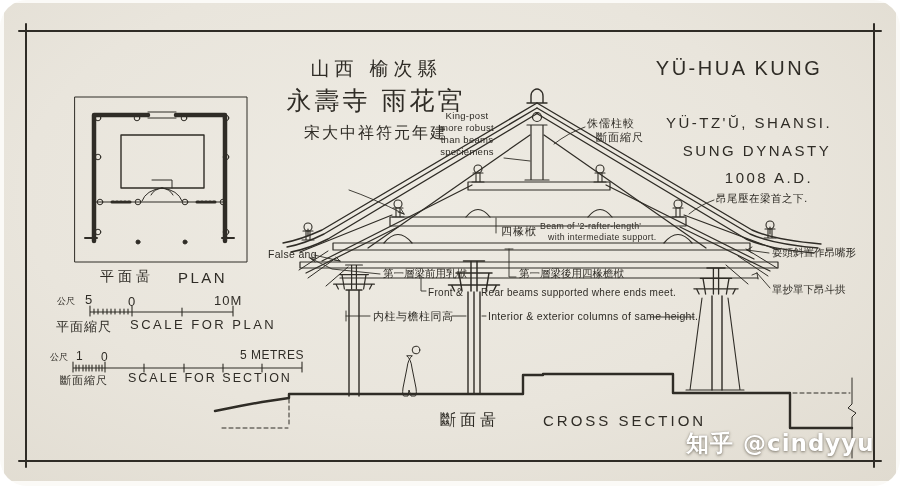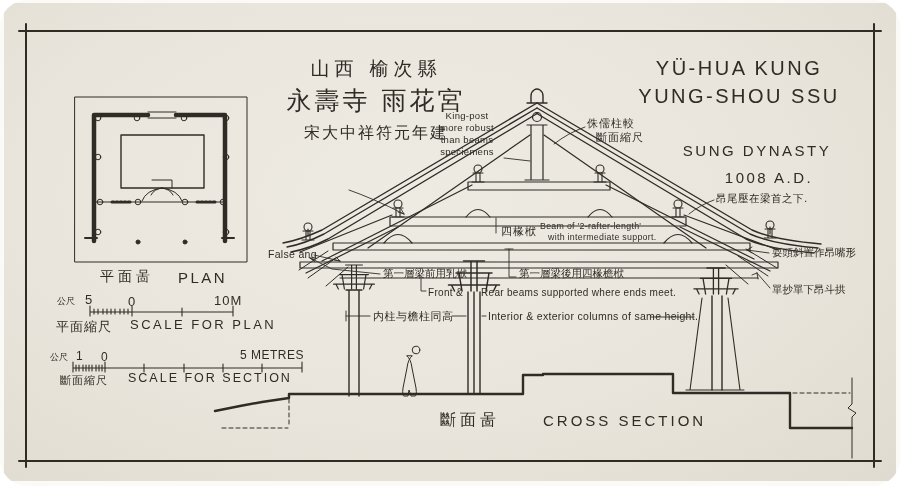--- a/index.html
+++ b/index.html
@@ -154,21 +154,21 @@
       <path d="M346,316 H370 M346,311 V321 M452,316 H466"></path>
       <path d="M482,316 H486 M651,317 H694"></path>
     </g>
   </svg>
 
   <div class="t cn ctr" style="left:286px;top:57px;width:180px;font-size:19px;letter-spacing:5px;">山西 榆次縣</div>
   <div class="t cn ctr" style="left:270px;top:85px;width:212px;font-size:25px;letter-spacing:3px;">永壽寺 雨花宮</div>
   <div class="t cn ctr" style="left:282px;top:123px;width:188px;font-size:16px;letter-spacing:2px;">宋大中祥符元年建</div>
 
   <div class="t deco ctr" style="left:630px;top:56px;width:218px;font-size:20px;">YÜ-HUA KUNG</div>
-  <div class="t deco ctr" style="left:630px;top:84px;width:218px;font-size:20px;">YUNG-SHOU SSU</div>
+  <div class="t deco ctr" style="left:640px;top:114px;width:218px;font-size:15px;">YÜ-TZ'Ŭ, SHANSI.</div>
   <div class="t deco ctr" style="left:648px;top:142px;width:218px;font-size:15px;">SUNG DYNASTY</div>
   <div class="t deco ctr" style="left:660px;top:169px;width:218px;font-size:15px;">1008 A.D.</div>
 
   <div class="t cn" style="left:100px;top:268px;font-size:14px;letter-spacing:4px;">平面啚</div>
   <div class="t deco" style="left:178px;top:269px;font-size:15px;">PLAN</div>
 
   <div class="t cn" style="left:57px;top:296px;font-size:9px;">公尺</div>
   <div class="t" style="left:85px;top:292px;font-size:13px;">5</div>
   <div class="t" style="left:128px;top:294px;font-size:13px;">0</div>
   <div class="t" style="left:214px;top:293px;font-size:13px;letter-spacing:1px;">10M</div>
@@ -215,13 +215,14 @@
 
   <div class="t cn" style="left:519px;top:267px;font-size:10.5px;">第一層梁後用四椽檐栿</div>
   <div class="t hand" style="left:481px;top:287px;font-size:10px;">Rear beams supported where ends meet.</div>
 
   <div class="t cn" style="left:373px;top:310px;font-size:11px;letter-spacing:0.5px;">内柱与檐柱同高</div>
   <div class="t hand" style="left:488px;top:310px;font-size:10.5px;">Interior &amp; exterior columns of same height.</div>
 
   <div class="t cn" style="left:440px;top:410px;font-size:16px;letter-spacing:4px;">斷面啚</div>
   <div class="t deco" style="left:543px;top:412px;font-size:15px;letter-spacing:3px;">CROSS SECTION</div>
 
+  <div class="wm">知乎 @cindyyu</div>
 </div>
 
 </body></html>

